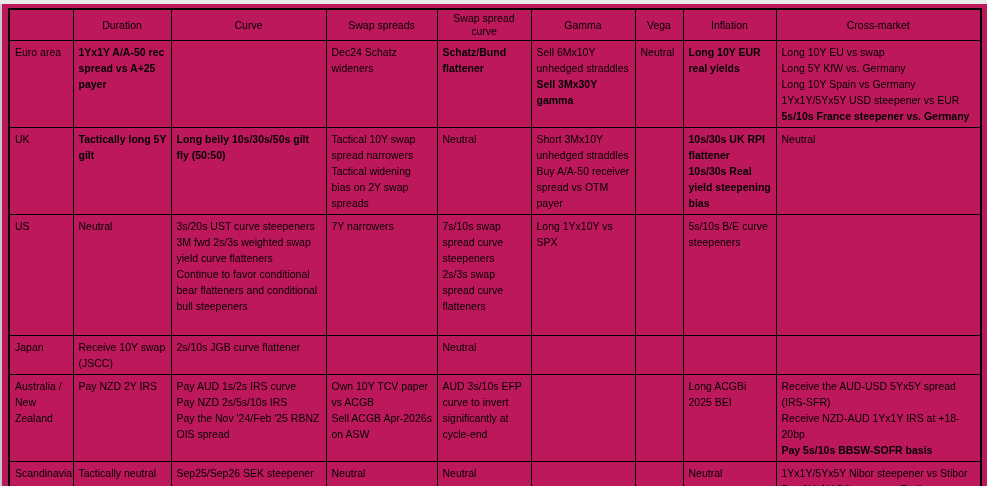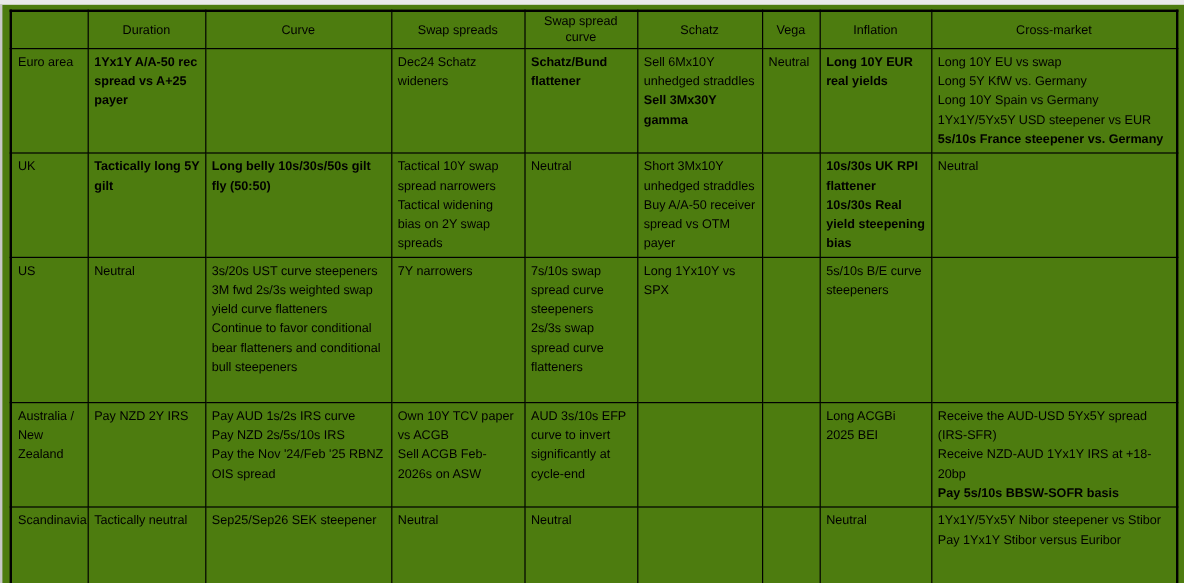--- a/index.html
+++ b/index.html
@@ -2,21 +2,21 @@
 <html><head>
 <meta charset="utf-8">
 <style>
   * { margin: 0; padding: 0; box-sizing: border-box; }
   html, body {
     width: 987px; height: 486px;
     background: #ffffff;
     font-family: "Liberation Sans", sans-serif;
     overflow: hidden;
   }
-  .page { position: relative; width: 987px; height: 486px; background: #4d7c0f; }
+  .page { position: relative; width: 987px; height: 486px; background: #be185d; }
   .top-edge { position: absolute; top: 0; left: 0; width: 987px; height: 4px; background: #e9e9e9; }
   .left-edge { position: absolute; top: 4px; left: 0; width: 2px; height: 482px; background: #c8c8c8; }
 
   table.grid {
     position: absolute; left: 8px; top: 8px;
     width: 972px;
     border-collapse: collapse;
     table-layout: fixed;
     border: 2px solid #000;
   }
@@ -78,21 +78,21 @@
       <col class="c-inflation">
       <col class="c-cross_market">
     </colgroup>
     <thead>
       <tr id="header-row">
           <th></th>
           <th>Duration</th>
           <th>Curve</th>
           <th>Swap spreads</th>
           <th>Swap spread curve</th>
-          <th>Schatz</th>
+          <th>Gamma</th>
           <th>Vega</th>
           <th>Inflation</th>
           <th>Cross-market</th>
         </tr>
     </thead>
     <tbody id="table-body">
         <tr>
           <td>Euro area</td>
           <td>
             <div class="cell-line emph">1Yx1Y A/A-50 rec spread vs A+25 payer</div>
@@ -170,32 +170,49 @@
           <td>
             <div class="cell-line">Long 1Yx10Y vs SPX</div>
           </td>
           <td></td>
           <td>
             <div class="cell-line">5s/10s B/E curve steepeners</div>
           </td>
           <td></td>
         </tr>
         <tr>
+          <td>Japan</td>
+          <td>
+            <div class="cell-line">Receive 10Y swap (JSCC)</div>
+          </td>
+          <td>
+            <div class="cell-line">2s/10s JGB curve flattener</div>
+          </td>
+          <td></td>
+          <td>
+            <div class="cell-line">Neutral</div>
+          </td>
+          <td></td>
+          <td></td>
+          <td></td>
+          <td></td>
+        </tr>
+        <tr>
           <td>Australia / New Zealand</td>
           <td>
             <div class="cell-line">Pay NZD 2Y IRS</div>
           </td>
           <td>
             <div class="cell-line">Pay AUD 1s/2s IRS curve</div>
             <div class="cell-line">Pay NZD 2s/5s/10s IRS</div>
             <div class="cell-line">Pay the Nov '24/Feb '25 RBNZ OIS spread</div>
           </td>
           <td>
             <div class="cell-line">Own 10Y TCV paper vs ACGB</div>
-            <div class="cell-line">Sell ACGB Feb-2026s on ASW</div>
+            <div class="cell-line">Sell ACGB Apr-2026s on ASW</div>
           </td>
           <td>
             <div class="cell-line">AUD 3s/10s EFP curve to invert significantly at cycle-end</div>
           </td>
           <td></td>
           <td></td>
           <td>
             <div class="cell-line">Long ACGBi 2025 BEI</div>
           </td>
           <td>

